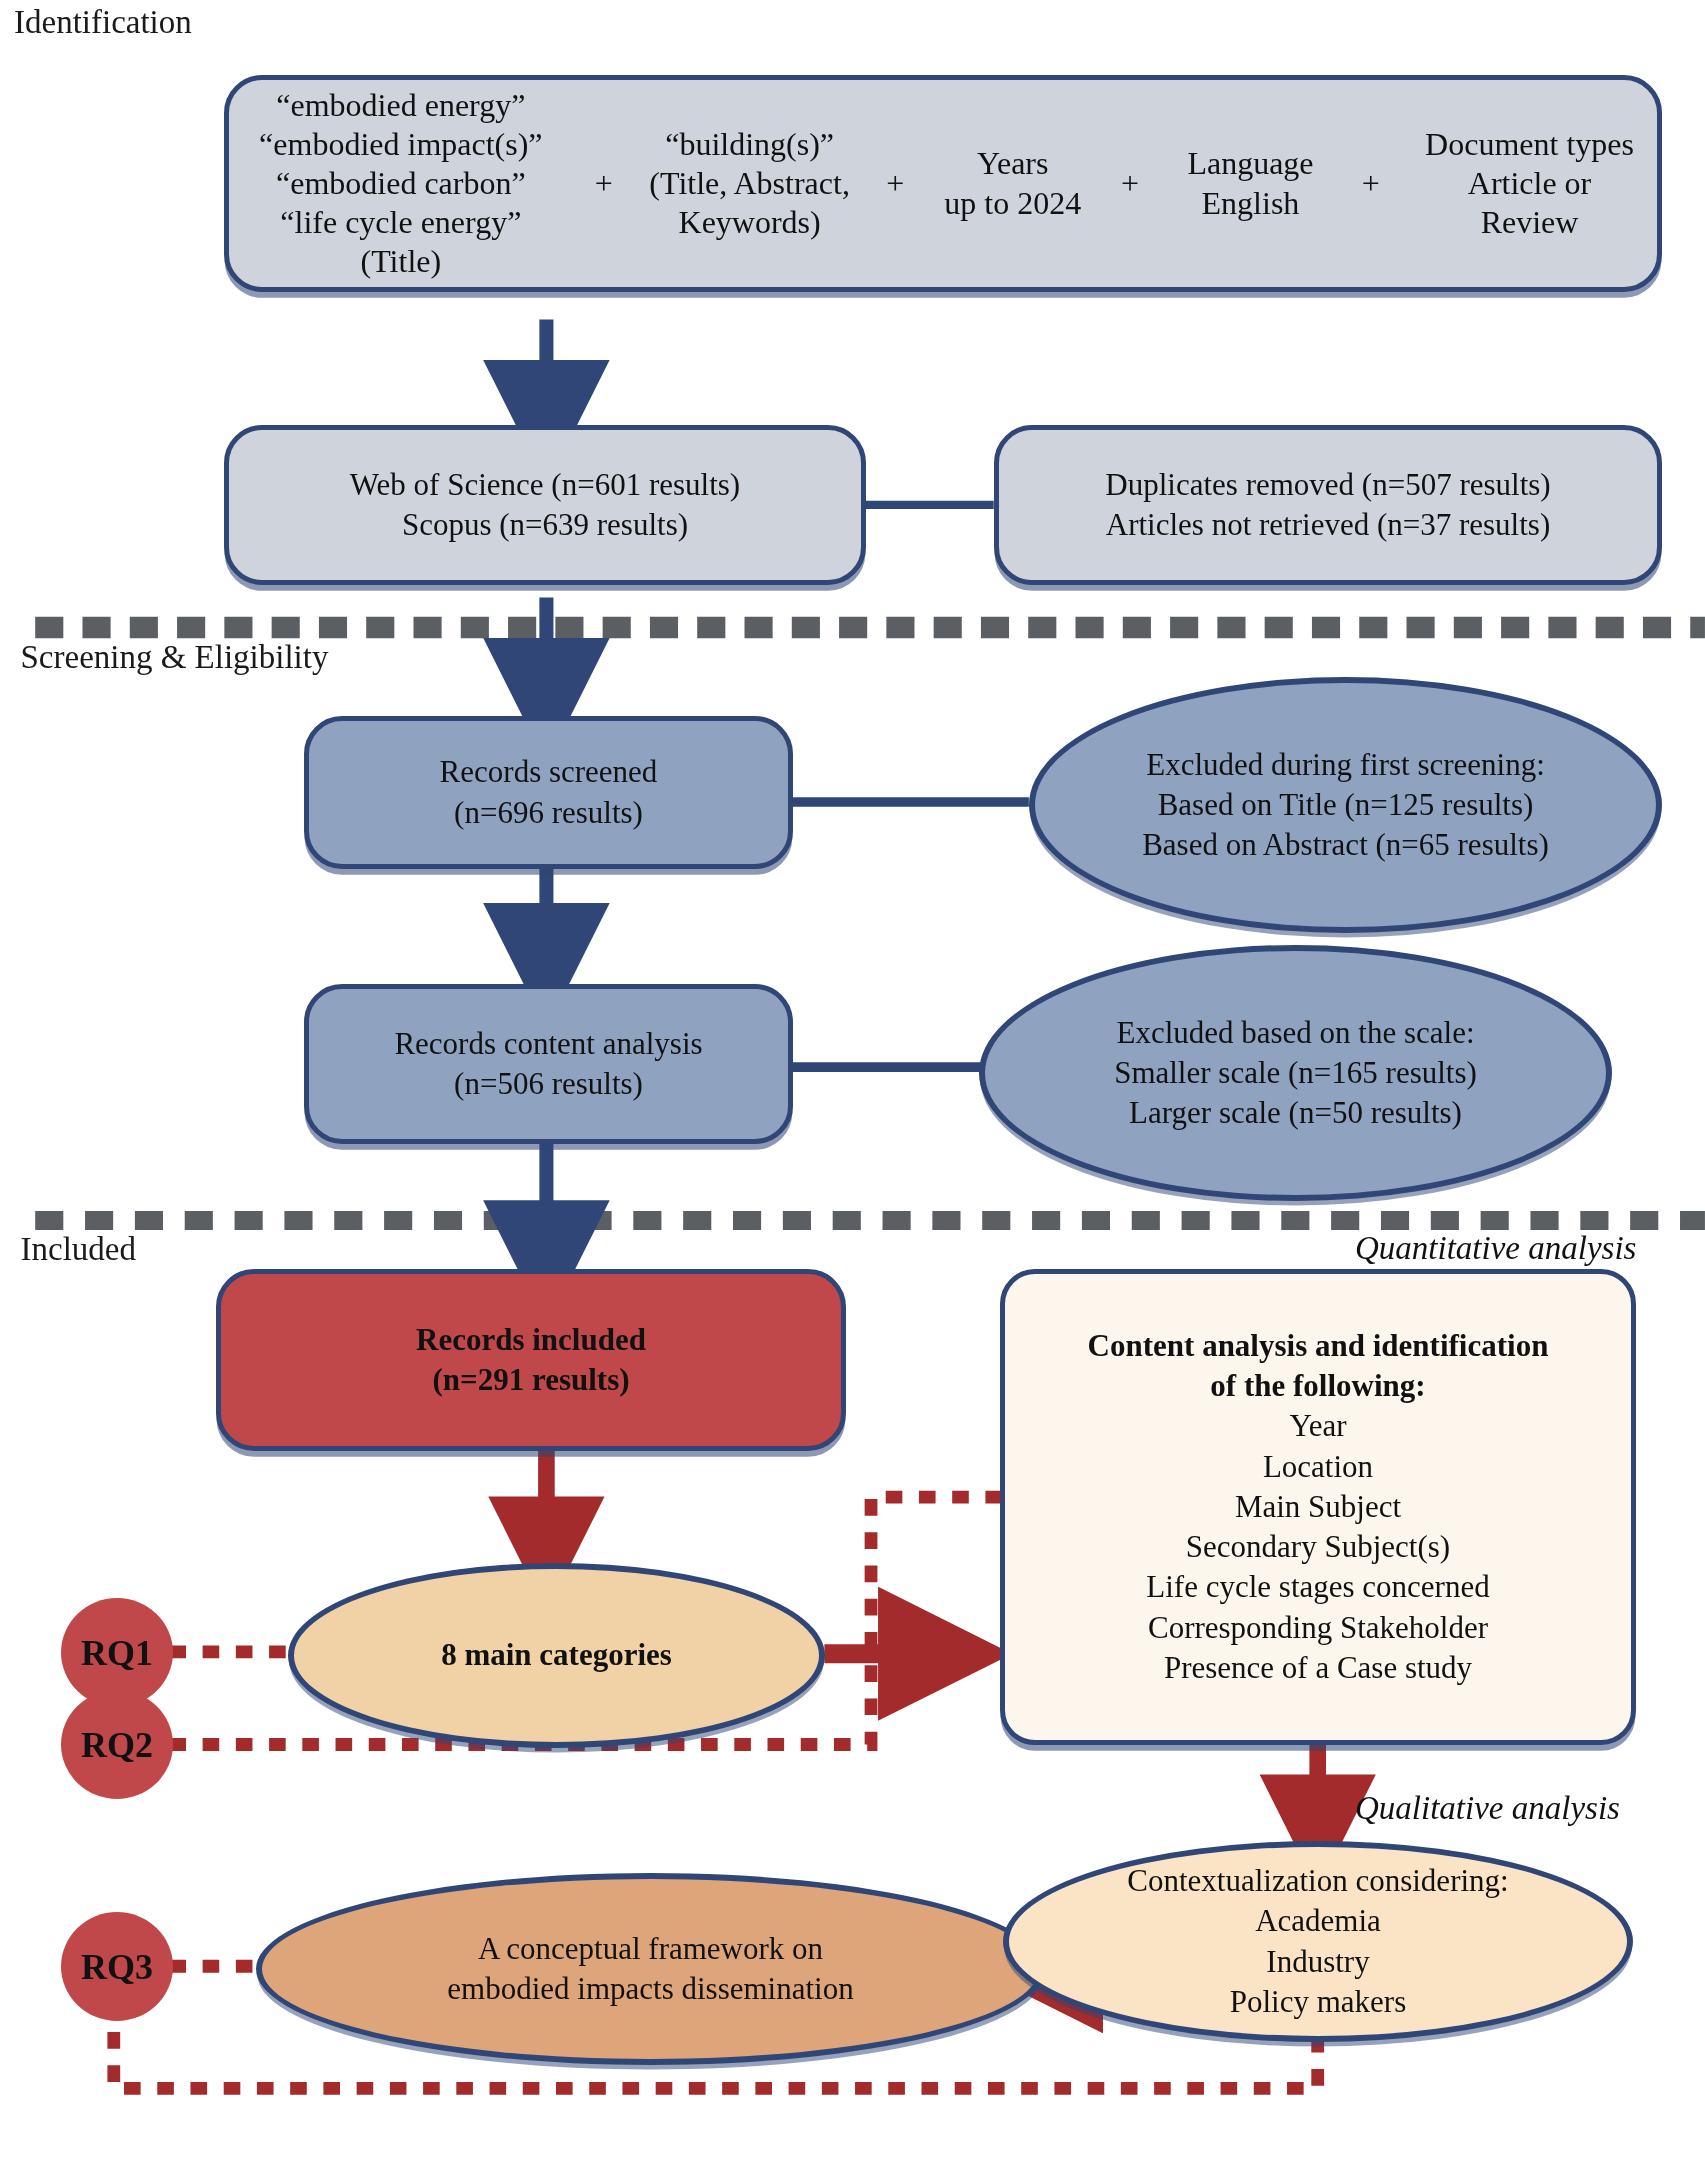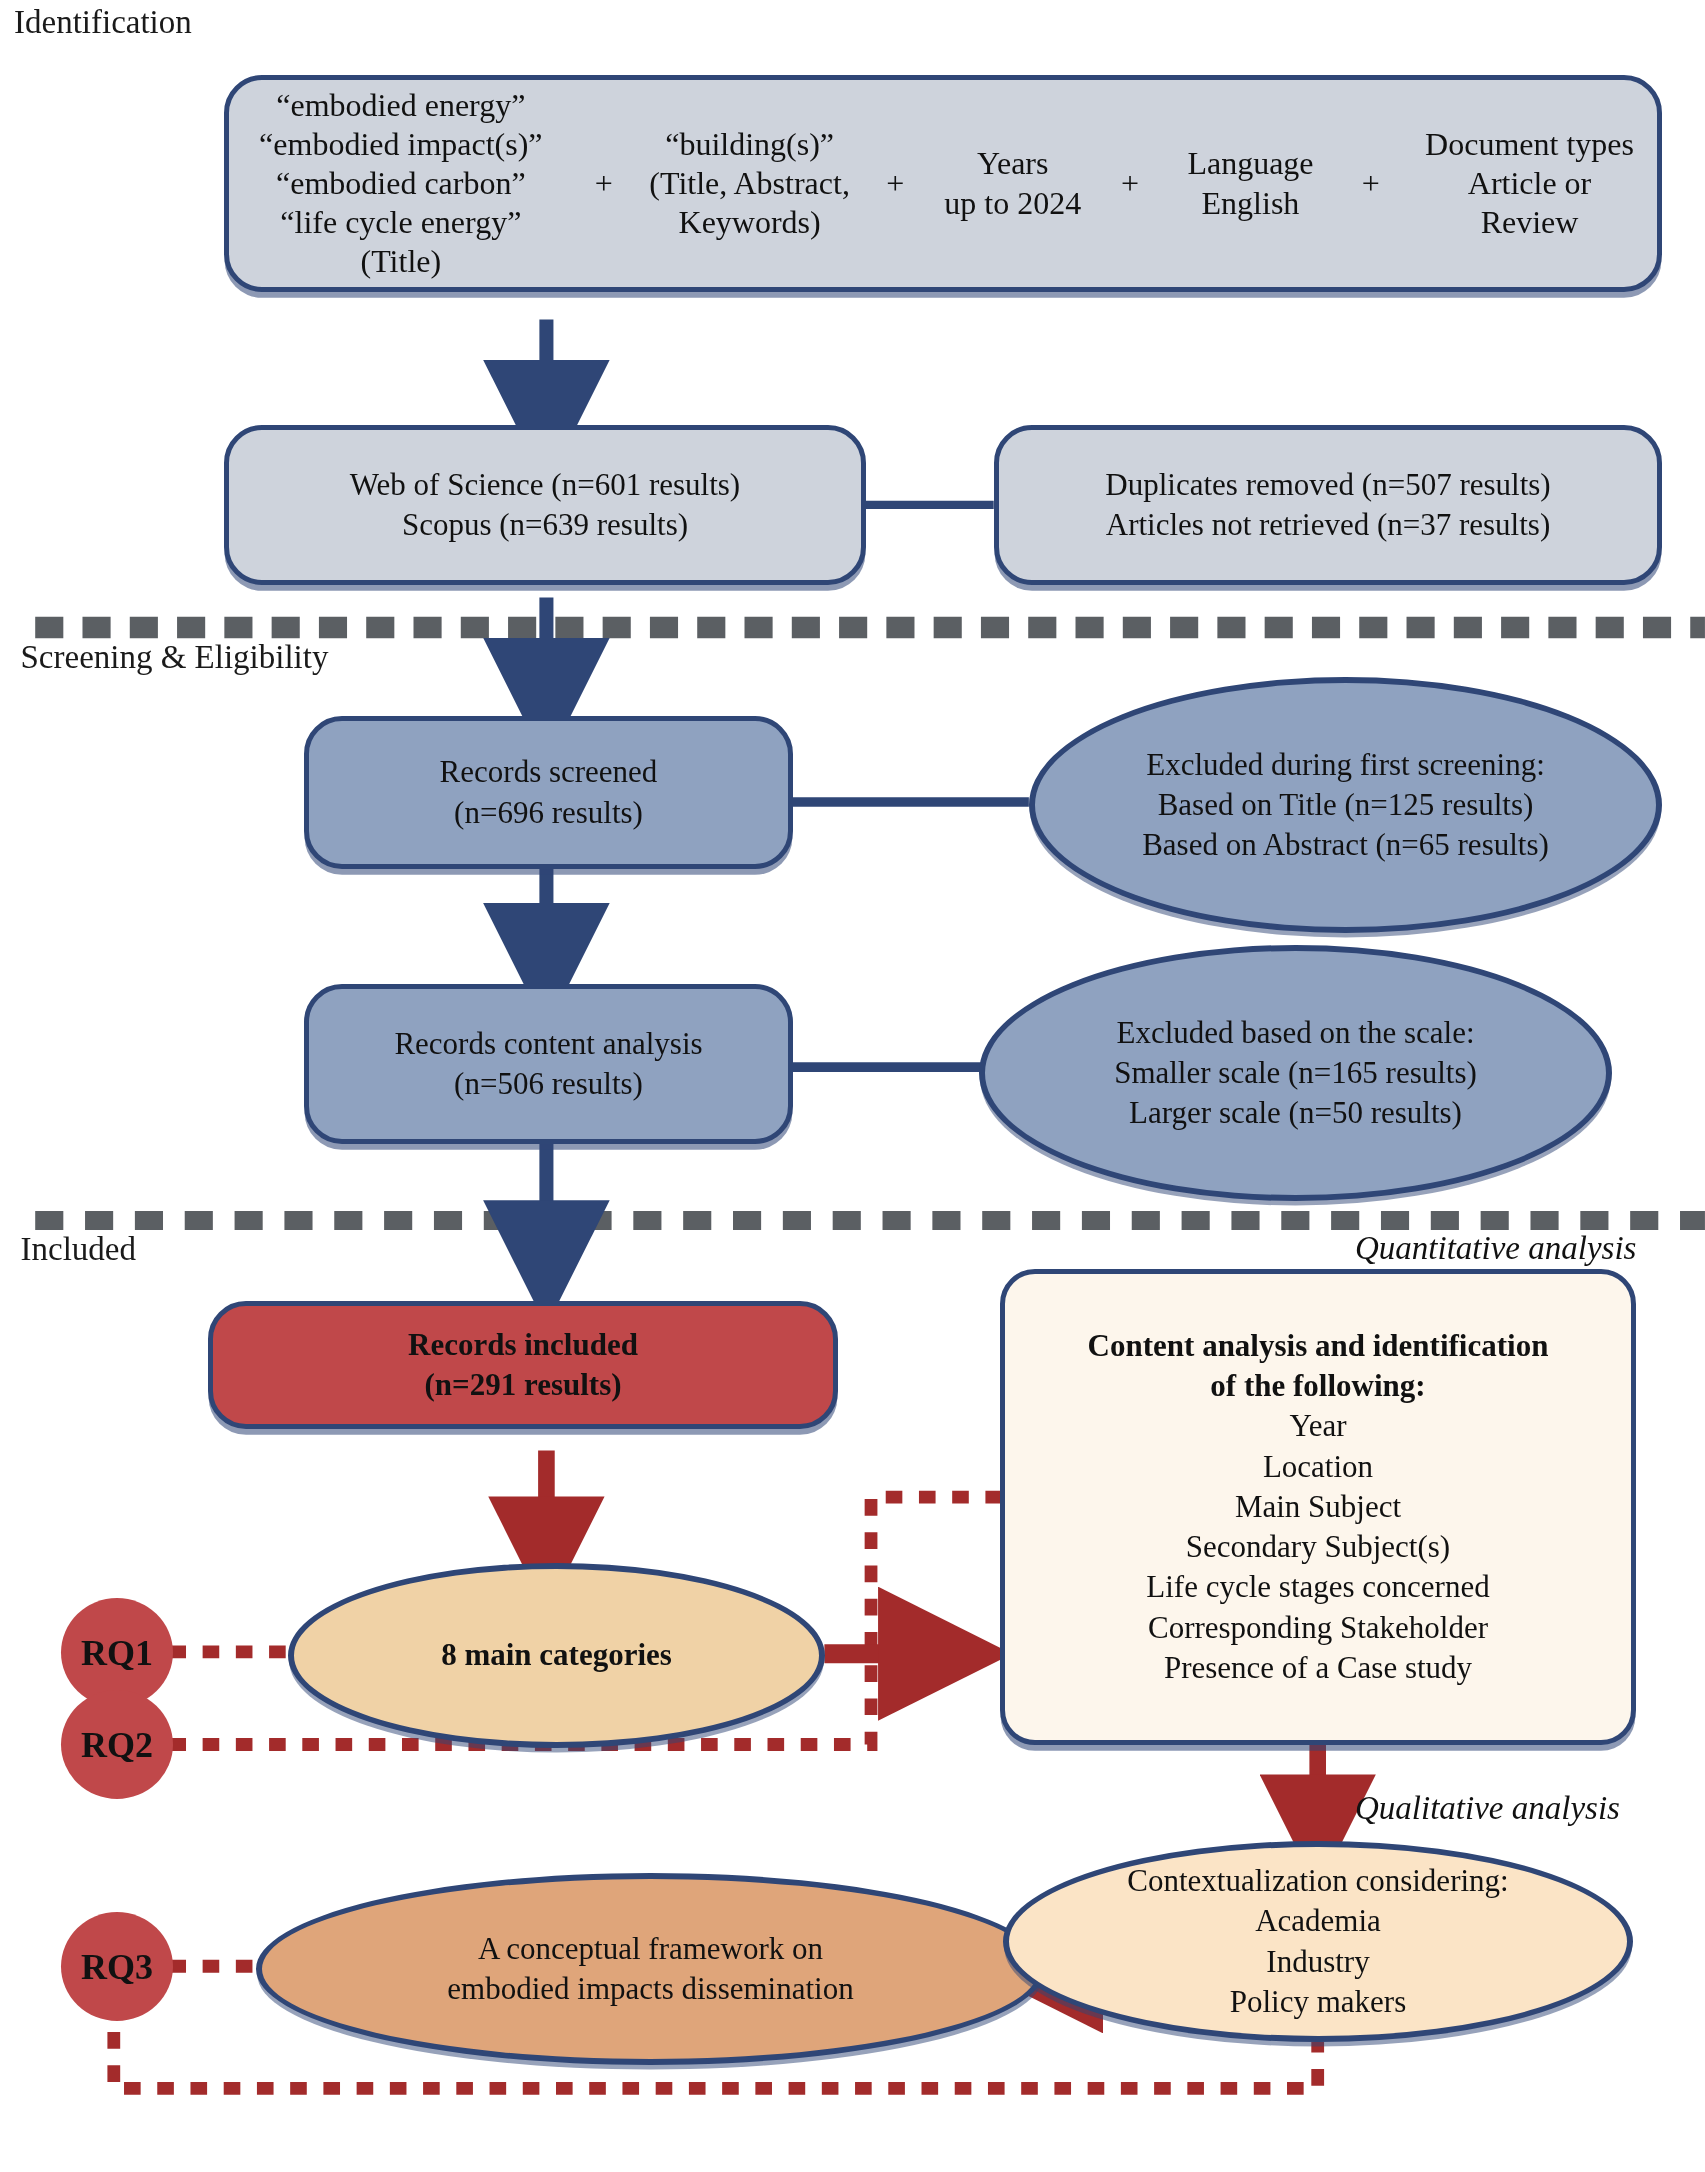--- a/index.html
+++ b/index.html
@@ -169,21 +169,21 @@
   </div>
 
   <div class="node ell ell-blue" style="left:979px;top:945px;width:633px;height:256px;justify-content:flex-end;">
     <div class="txt scol">
       <span class="l2">Excluded based on the scale:</span>
       <span class="l2">Smaller scale (n=165 results)</span>
       <span class="l2">Larger scale (n=50 results)</span>
     </div>
   </div>
 
-  <div class="node rrect red" style="left:208px;top:1269px;width:630px;height:128px;margin-top:32px;">
+  <div class="node rrect red" style="left:216px;top:1269px;width:630px;height:182px;">
     <div class="txt scol">
       <span class="l2 bold">Records included</span>
       <span class="l2 bold">(n=291 results)</span>
     </div>
   </div>
 
   <div class="node rrect cream" style="left:1000px;top:1269px;width:636px;height:476px;border-radius:35px;">
     <div class="txt scol" style="line-height:1.16;">
       <span class="l2 bold">Content analysis and identification</span>
       <span class="l2 bold">of the following:</span>

